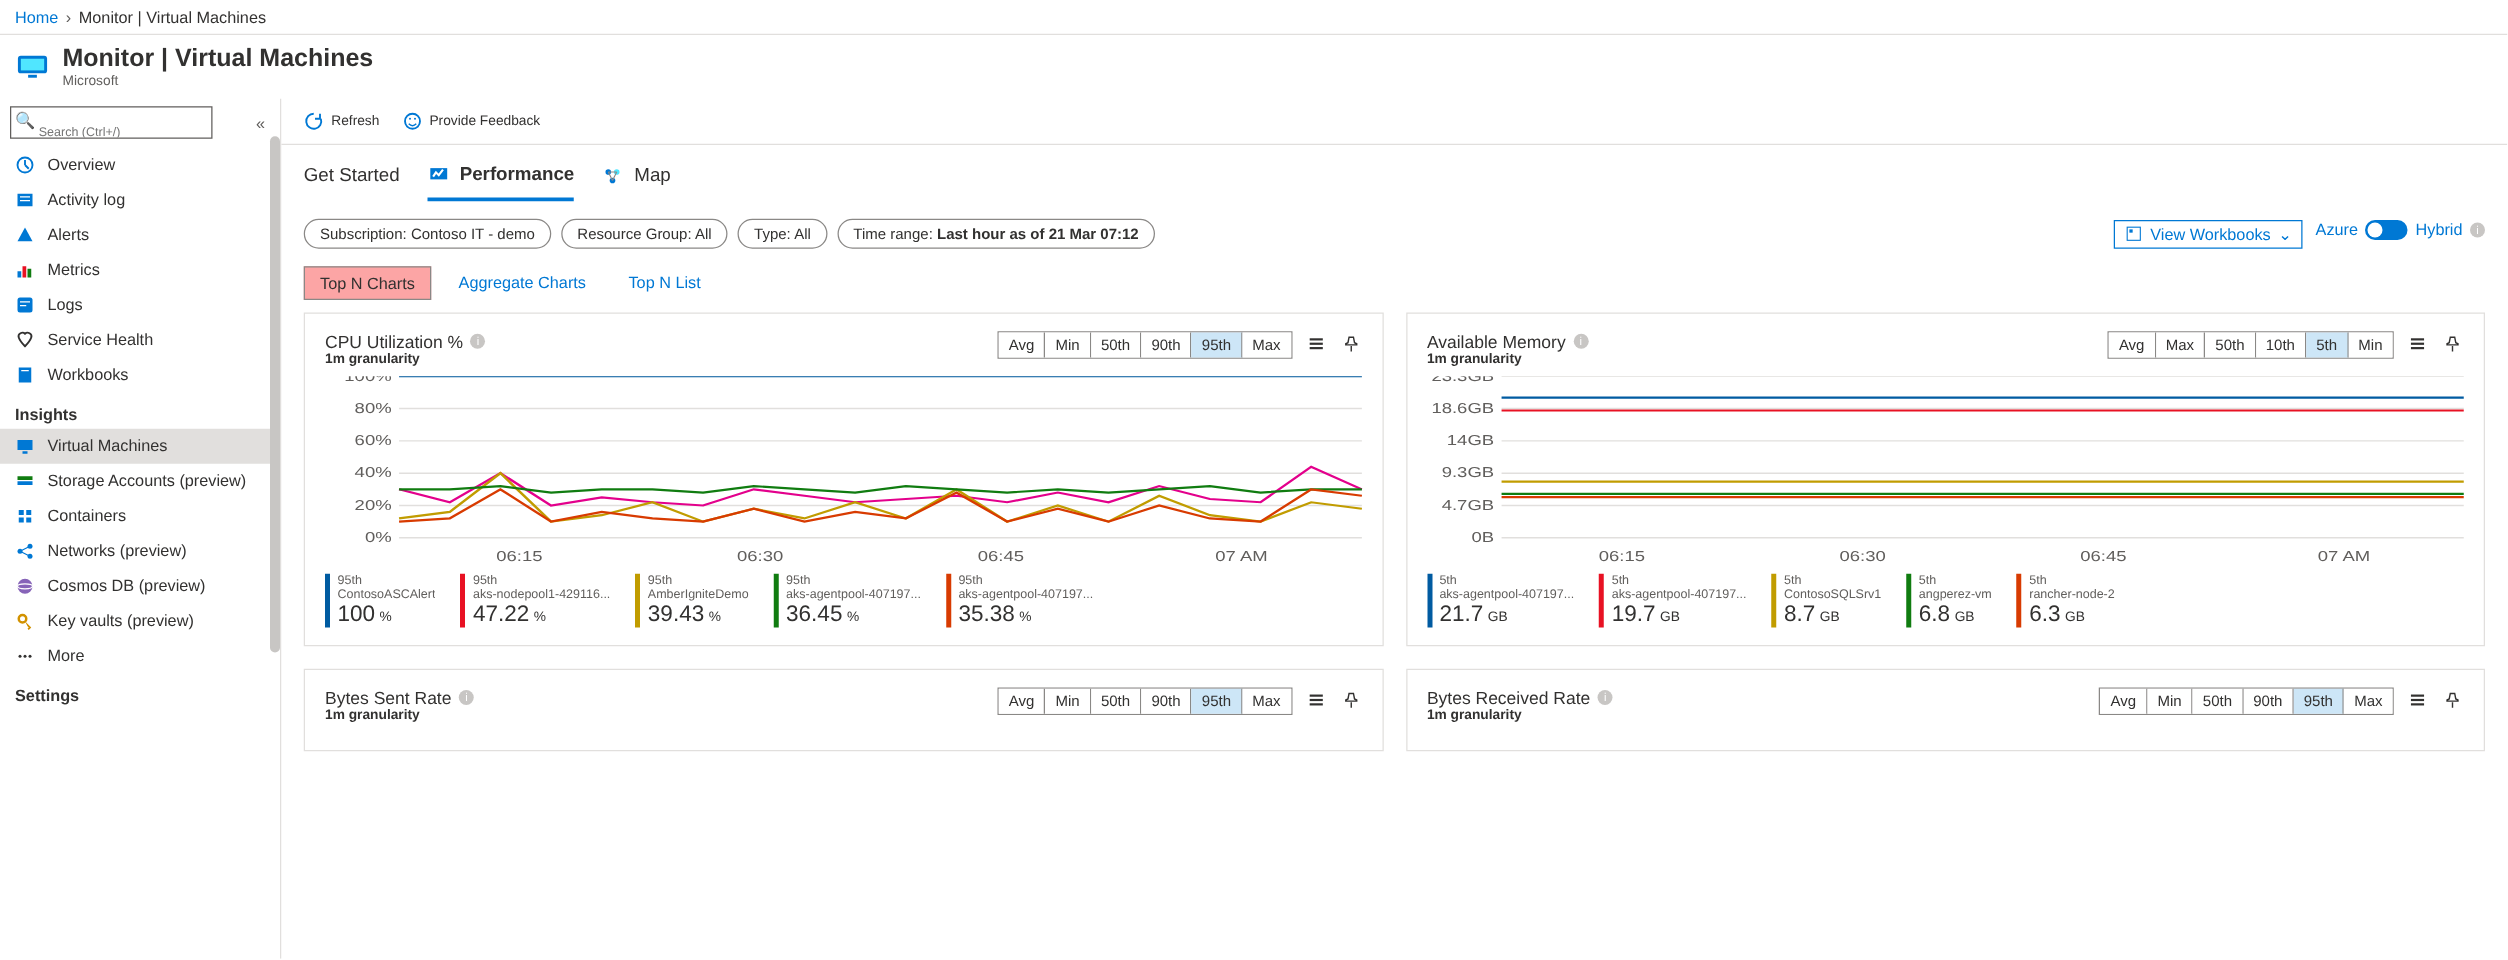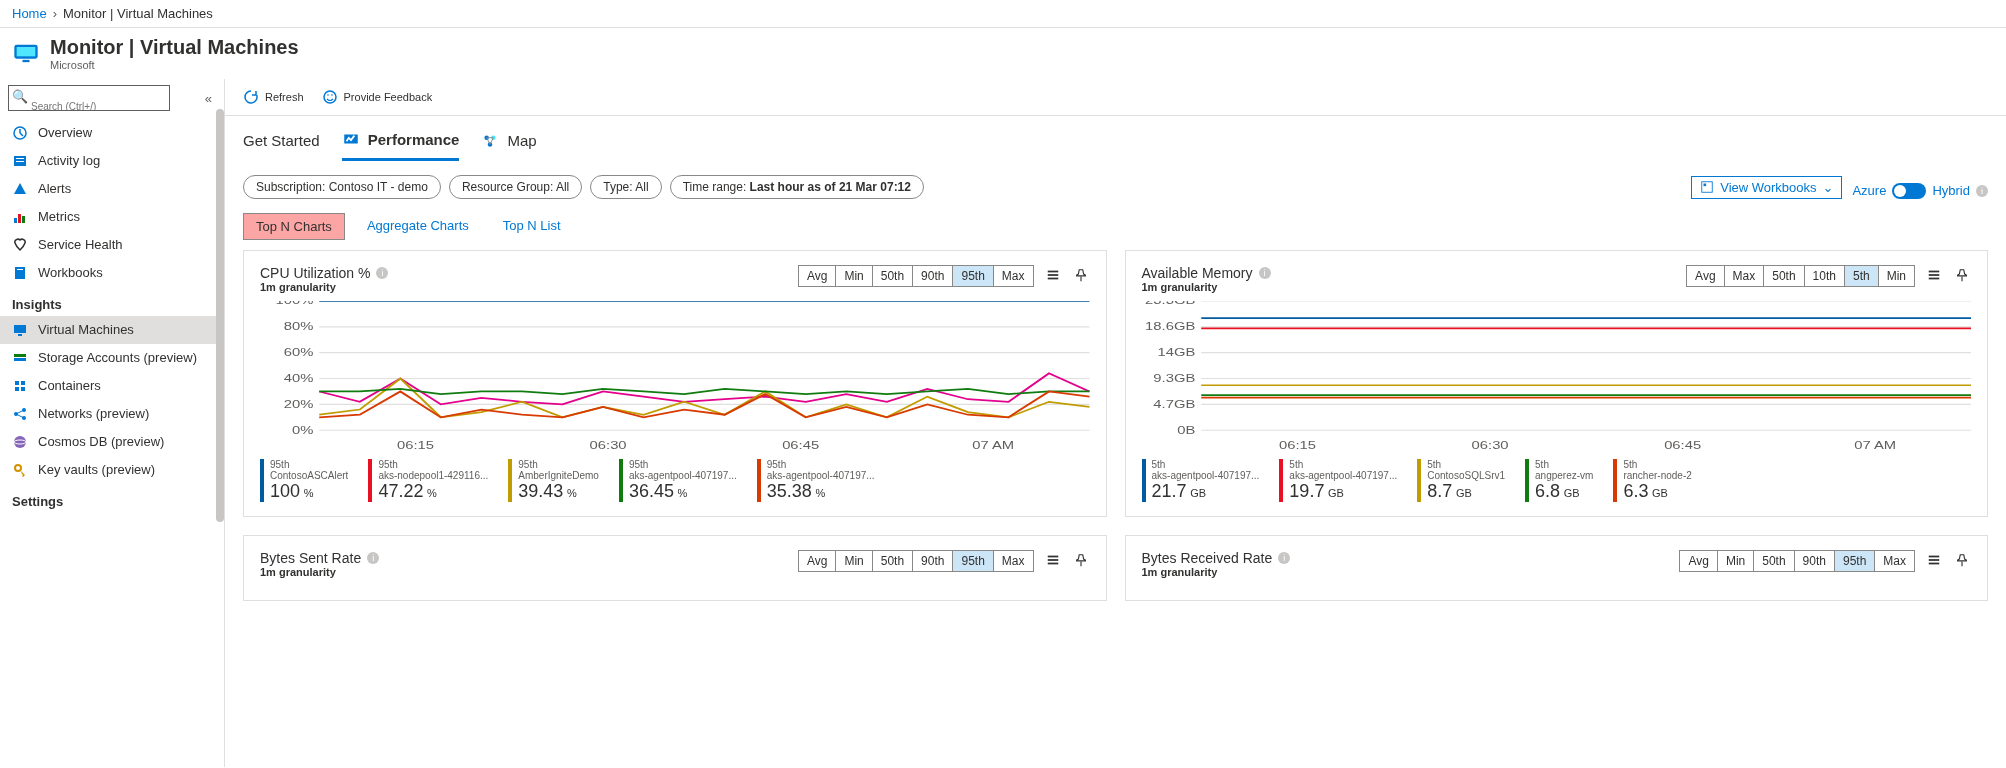--- a/index.html
+++ b/index.html
@@ -33,21 +33,21 @@
 .tool-icon { width:16px; height:16px; display:inline-block; }
 
 .tabs { display:flex; gap:22px; padding: 14px 18px 0; }
 .tab { display:flex; align-items:center; gap:8px; padding-bottom:10px; cursor:pointer; font-size:15px; color:#323130; }
 .tab.active { border-bottom: 3px solid #0078d4; font-weight:600; }
 .tab .ti-icon { width:18px; height:18px; }
 
 .filters { display:flex; align-items:center; gap:8px; padding: 14px 18px; justify-content:space-between;}
 .filters-left { display:flex; gap:8px; flex-wrap:wrap;}
 .filter-pill { border:1px solid #8a8886; border-radius:14px; padding:4px 12px; font-size:12px; background:#fff; cursor:pointer; white-space:nowrap;}
-.filters-right { display:flex; align-items:flex-end; gap:10px; }
+.filters-right { display:flex; align-items:flex-start; gap:10px; }
 .view-workbooks { border:1px solid #0078d4; color:#0078d4; padding:3px 8px; display:flex; align-items:center; gap:6px; cursor:pointer; font-size:13px;}
 .toggle-wrap { display:flex; align-items:center; gap:6px; font-size:13px; color:#0078d4; }
 .toggle { width:34px; height:16px; background:#0078d4; border-radius:10px; position:relative; }
 .toggle::after { content:""; width:12px; height:12px; background:#fff; border-radius:50%; position:absolute; left:2px; top:2px; }
 
 .subtabs { display:flex; gap:0; padding: 0 18px 10px; }
 .subtab { border:1px solid #8a8886; padding:5px 12px; font-size:13px; cursor:pointer; color:#0078d4; background:#fff;}
 .subtab + .subtab { }
 .subtab.active { background:#fca5a5; color:#323130; }
 .subtab.link { border:none; }
@@ -145,20 +145,30 @@
               <rect x="2" y="9" width="3" height="5" fill="#0078d4"></rect>
               <rect x="6" y="5" width="3" height="9" fill="#e81123"></rect>
               <rect x="10" y="7" width="3" height="7" fill="#107c10"></rect>
             </svg>
           </span>
           <span>Metrics</span>
         </div>
         <div class="nav-item">
           <span class="ni-icon">
             <svg viewBox="0 0 16 16" width="16" height="16">
+              <rect x="2" y="2" width="12" height="12" rx="2" fill="#0078d4"></rect>
+              <rect x="4" y="5" width="8" height="1" fill="#fff"></rect>
+              <rect x="4" y="8" width="5" height="1" fill="#fff"></rect>
+            </svg>
+          </span>
+          <span>Logs</span>
+        </div>
+        <div class="nav-item">
+          <span class="ni-icon">
+            <svg viewBox="0 0 16 16" width="16" height="16">
               <path d="M8 3c-2-2-6 0-5 3 1 3 5 7 5 7s4-4 5-7c1-3-3-5-5-3z" fill="none" stroke="#323130" stroke-width="1.5"></path>
             </svg>
           </span>
           <span>Service Health</span>
         </div>
         <div class="nav-item">
           <span class="ni-icon">
             <svg viewBox="0 0 16 16" width="16" height="16">
               <rect x="3" y="2" width="10" height="12" fill="#0078d4"></rect>
               <rect x="5" y="4" width="6" height="1" fill="#fff"></rect>
@@ -219,20 +229,30 @@
           <span>Cosmos DB (preview)</span>
         </div>
         <div class="nav-item">
           <span class="ni-icon">
             <svg viewBox="0 0 16 16" width="16" height="16">
               <circle cx="6" cy="6" r="3" fill="none" stroke="#d29200" stroke-width="2"></circle>
               <path d="M8 8l5 5-2 2-1-1 1-1-1-1" fill="#d29200"></path>
             </svg>
           </span>
           <span>Key vaults (preview)</span>
+        </div>
+        <div class="nav-item">
+          <span class="ni-icon">
+            <svg viewBox="0 0 16 16" width="16" height="16">
+              <circle cx="4" cy="8" r="1.2" fill="#323130"></circle>
+              <circle cx="8" cy="8" r="1.2" fill="#323130"></circle>
+              <circle cx="12" cy="8" r="1.2" fill="#323130"></circle>
+            </svg>
+          </span>
+          <span>More</span>
         </div>
       </div>
     <div class="nav-section-title">Settings</div>
     <div class="scroll-shadow" style="top:30px;height:60%;"></div>
   </div>
 
   <div class="main">
     <div class="toolbar">
       <div class="tool-link">
         <svg class="tool-icon" viewBox="0 0 16 16">

